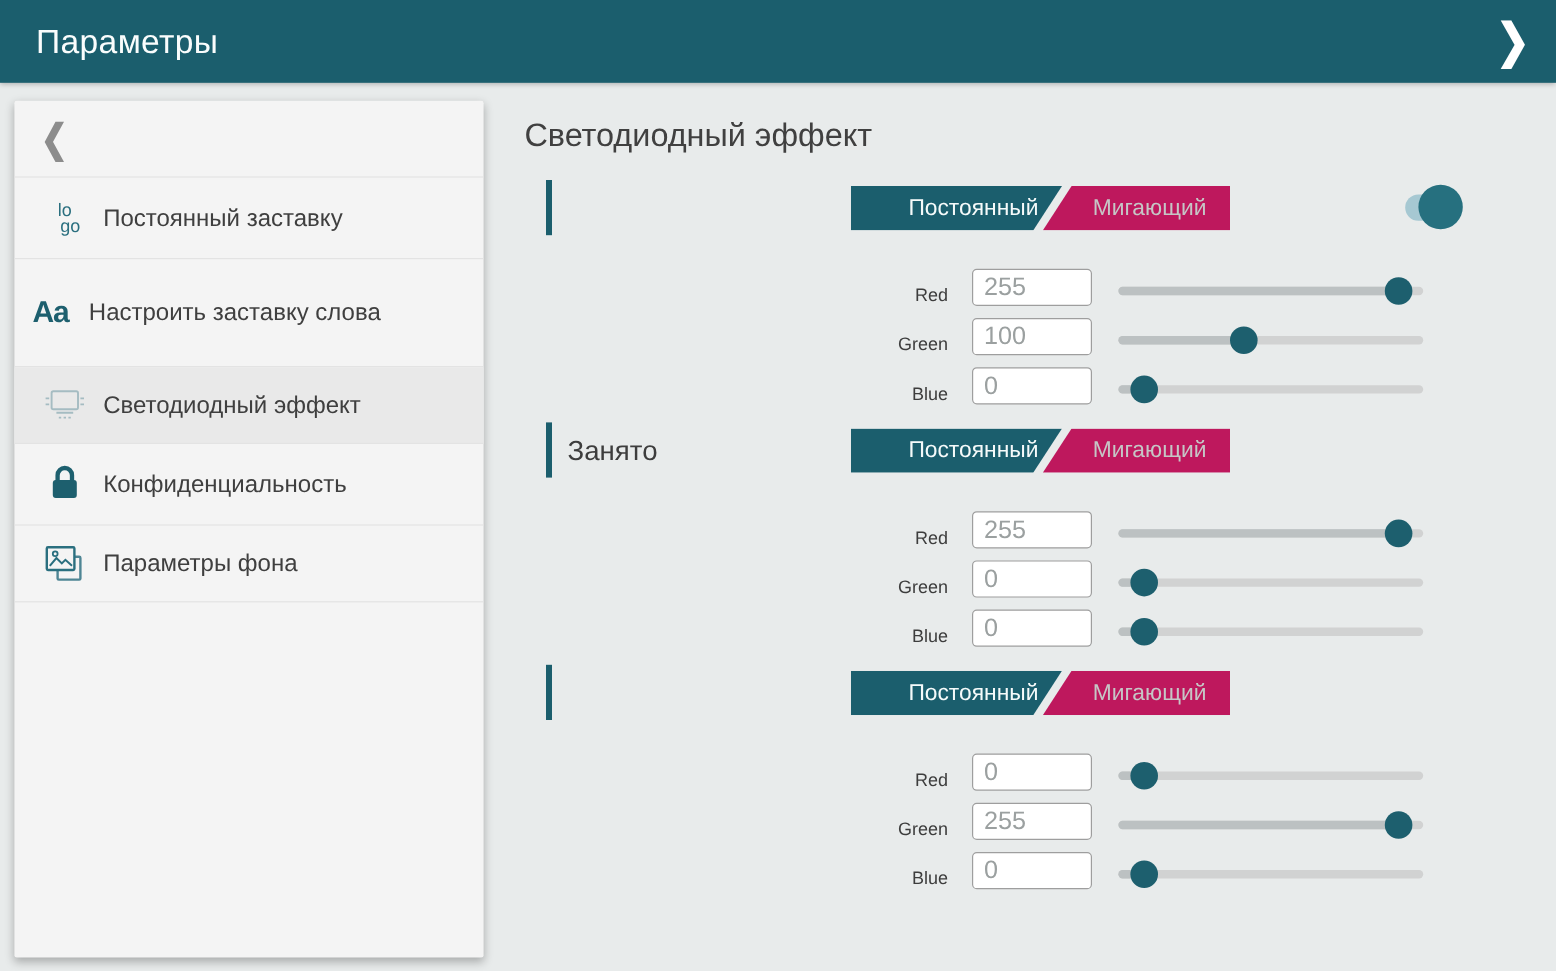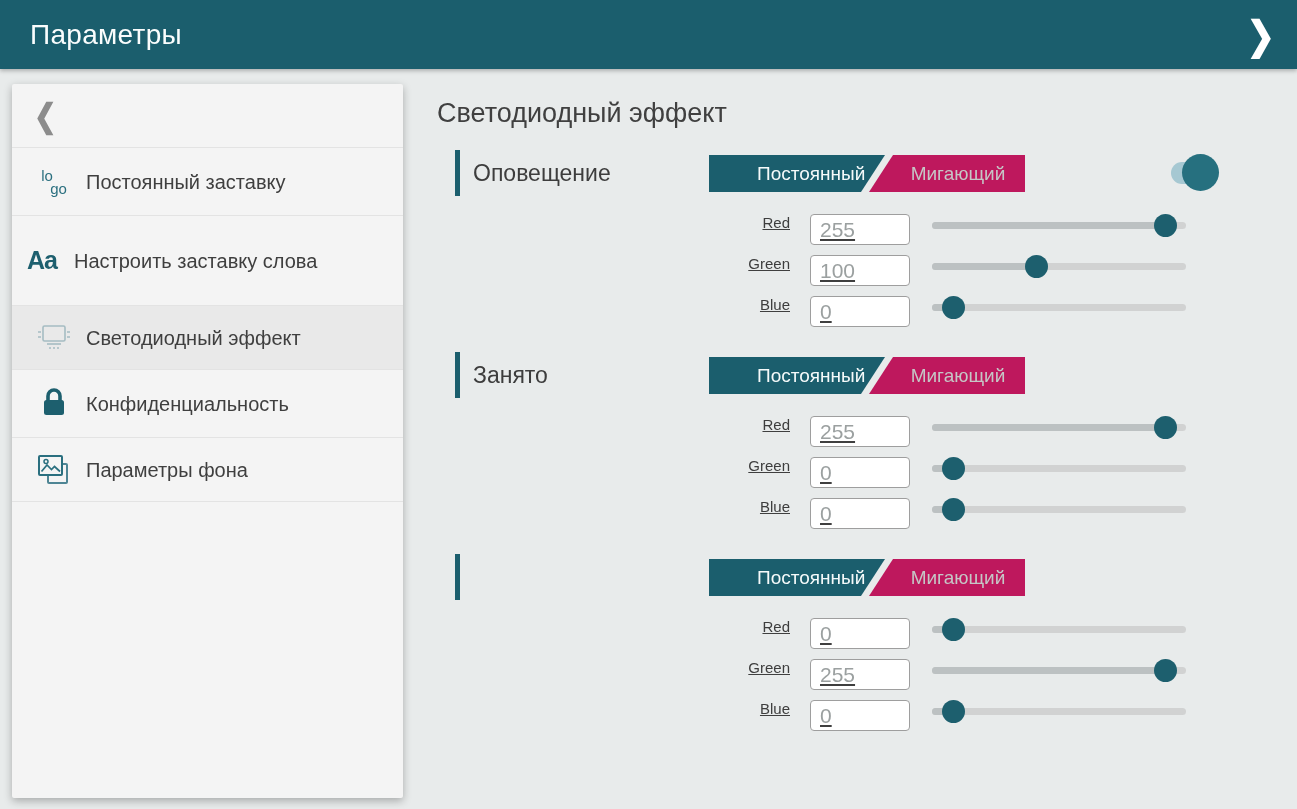--- a/index.html
+++ b/index.html
@@ -35,21 +35,21 @@
   .side-row {
     display:flex; align-items:center;
     border-bottom:1px solid #e3e3e3;
     padding-left:22px; padding-right:14px;
     cursor:pointer;
   }
   .side-back { height:64px; }
   .back-chevron { font-size:27px; color:#8c8c8c; font-weight:700; transform:scaleY(1.2); }
   .side-item { font-size:20px; color:#3f3f3f; }
   .side-item.selected { background:#e9e9e9; }
-  .h68 { height:68px; } .h90 { height:90px;padding-left:10px; } .h64 { height:64px; }
+  .h68 { height:68px;text-align:center; } .h90 { height:90px;padding-left:10px; } .h64 { height:64px; }
   .icon-box { width:40px; min-width:40px; height:44px; display:flex; align-items:center; justify-content:center; }
   .item-label { margin-left:12px; max-width:245px; line-height:26px; }
 
   .logo-icon { font-size:15px; line-height:13px; color:#2a6f7f; font-weight:400; }
   .logo-icon .lg2 { margin-left:9px; display:block; }
   .aa-icon { font-size:25px; font-weight:700; color:#1d5f6e; letter-spacing:-1px; }
 
   
   .main { position:absolute; left:437px; top:84px; width:812px; }
   .main-title { margin-top:14px; height:32px; font-size:27px; color:#404040; font-weight:400; }
@@ -75,21 +75,21 @@
     left:160px; width:156px; background:#be185d; color:#c6c6c6;
     padding-left:22px;
     clip-path:polygon(24px 0, 100% 0, 100% 100%, 0 100%);
   }
 
   .toggle { position:absolute; left:734px; top:0; width:50px; height:46px; cursor:pointer; }
   .toggle-track { position:absolute; left:0; top:12px; width:45px; height:22px; border-radius:11px; background:#a6c8d2; }
   .toggle-thumb { position:absolute; left:11px; top:4px; width:37px; height:37px; border-radius:50%; background:#26707f; }
 
   .rows { margin-top:18px; }
-  .rgb-row { display:flex; align-items:flex-start; height:41px;text-decoration:underline; }
+  .rgb-row { display:flex; align-items:flex-end; height:41px; }
   .rgb-label { margin-left:283px; width:70px; text-align:right; font-size:15px; color:#3d3d3d; }
   .rgb-input {
     margin-left:20px; width:100px; height:31px;
     border:1px solid #9e9e9e; border-radius:4px; background:#ffffff;
     font-family:"Liberation Sans", sans-serif;
     font-size:21px; color:#9ba0a0; padding-left:9px; outline:none;
   }
   .slider { position:relative; margin-left:22px; width:254px; height:24px; cursor:pointer; }
   .slider-track { position:absolute; left:0; top:8px; width:254px; height:7px; border-radius:3.5px; background:#d1d2d2; }
   .slider-fill  { position:absolute; left:0; top:8px; height:7px; border-radius:3.5px; background:#bcc1c2; }
@@ -156,21 +156,20 @@
     <span class="item-label">Параметры фона</span>
   </div>
 </div>
 
 <div class="main">
   <div class="main-title">Светодиодный эффект</div>
   <div id="sections">
   <div class="section">
     <div class="sec-header">
       <div class="sec-bar"></div>
-      <div class="sec-label">Оповещение</div>
       <div class="seg">
         <div class="seg-btn sel">Постоянный</div>
         <div class="seg-btn uns">Мигающий</div>
       </div>
       <div class="toggle">
         <div class="toggle-track"></div>
         <div class="toggle-thumb"></div>
       </div>
     </div>
     <div class="rows">

